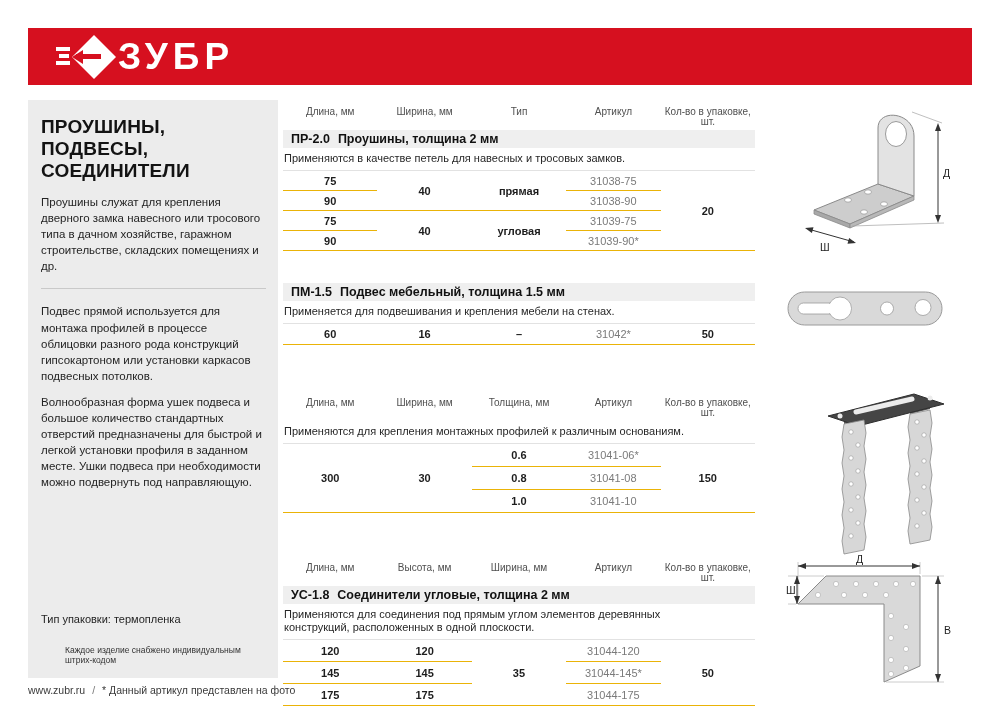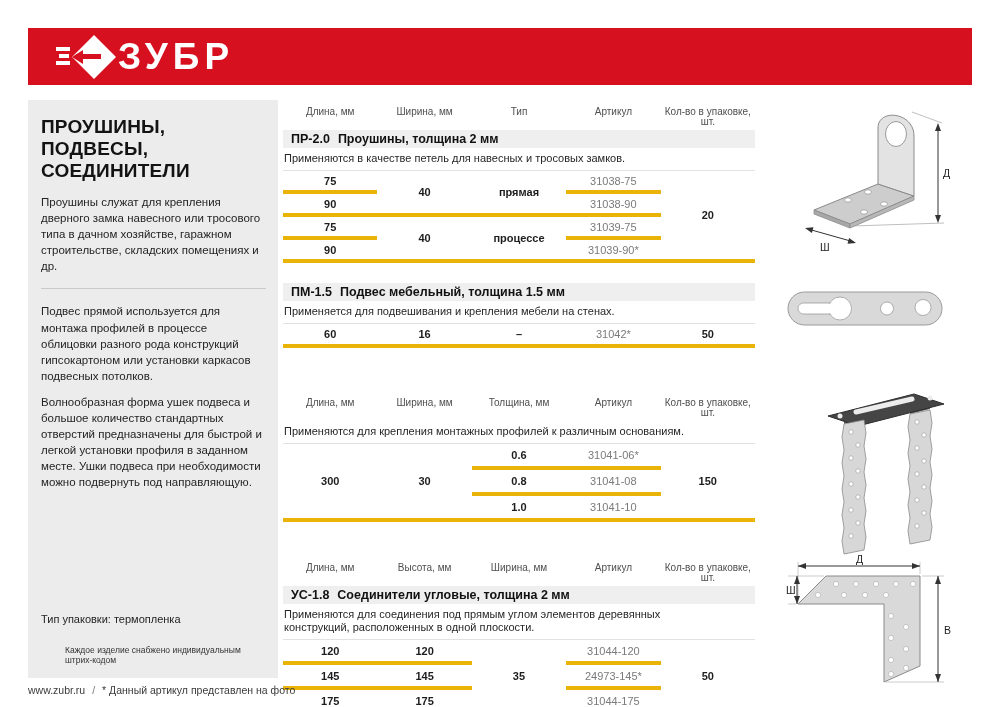--- a/index.html
+++ b/index.html
@@ -42,21 +42,21 @@
     background:#efefef; height:18px; line-height:18px;
     font-size:12.5px; font-weight:700; color:#111; padding-left:8px;
   }
   .band .code { margin-right:8px; }
   .desc { font-size:11px; color:#262626; line-height:13px; margin:4px 0 5px 1px; }
   table.grid {
     width:100%; border-collapse:collapse; table-layout:fixed;
     border-top:1px solid #e2e2e2;
   }
   table.grid td {
-    border-bottom:4px solid #eab308; text-align:center; padding:0;
+    border-bottom:1px solid #eab308; text-align:center; padding:0;
     height:var(--rh,19px); font-size:11px; vertical-align:middle;
   }
   td.v { font-weight:700; color:#1d1d1d; }
   td.a { color:#7a7a7a; font-weight:400; }
   
   .draw { position:absolute; }
   .dim { font-size:10.5px; fill:#222; font-family:"Liberation Sans", sans-serif; }
 </style>
 </head>
 <body>
@@ -116,21 +116,21 @@
           <td class="a">31038-75</td>
           <td class="v" rowspan="4">20</td>
         </tr>
         <tr>
           <td class="v">90</td>
           <td class="a">31038-90</td>
         </tr>
         <tr>
           <td class="v">75</td>
           <td class="v" rowspan="2">40</td>
-          <td class="v" rowspan="2">процессе</td>
+          <td class="v" rowspan="2">угловая</td>
           <td class="a">31039-75</td>
         </tr>
         <tr>
           <td class="v">90</td>
           <td class="a">31039-90*</td>
         </tr>
       </tbody>
         </table>
     </section>
 
@@ -199,21 +199,21 @@
             <tr>
           <td class="v">120</td>
           <td class="v">120</td>
           <td class="v" rowspan="3">35</td>
           <td class="a">31044-120</td>
           <td class="v" rowspan="3">50</td>
         </tr>
         <tr>
           <td class="v">145</td>
           <td class="v">145</td>
-          <td class="a">24973-145*</td>
+          <td class="a">31044-145*</td>
         </tr>
         <tr>
           <td class="v">175</td>
           <td class="v">175</td>
           <td class="a">31044-175</td>
         </tr>
       </tbody>
         </table>
     </section>
   </div>

